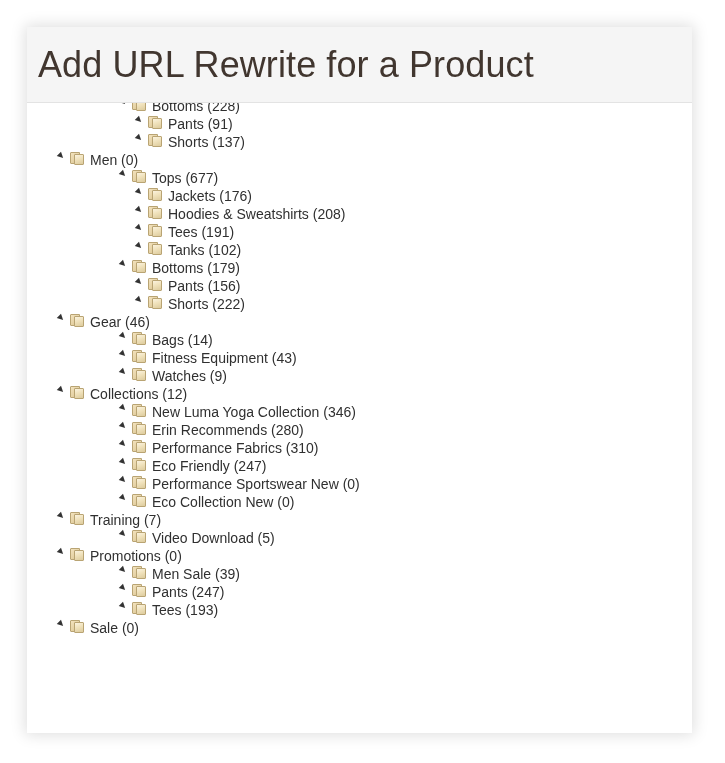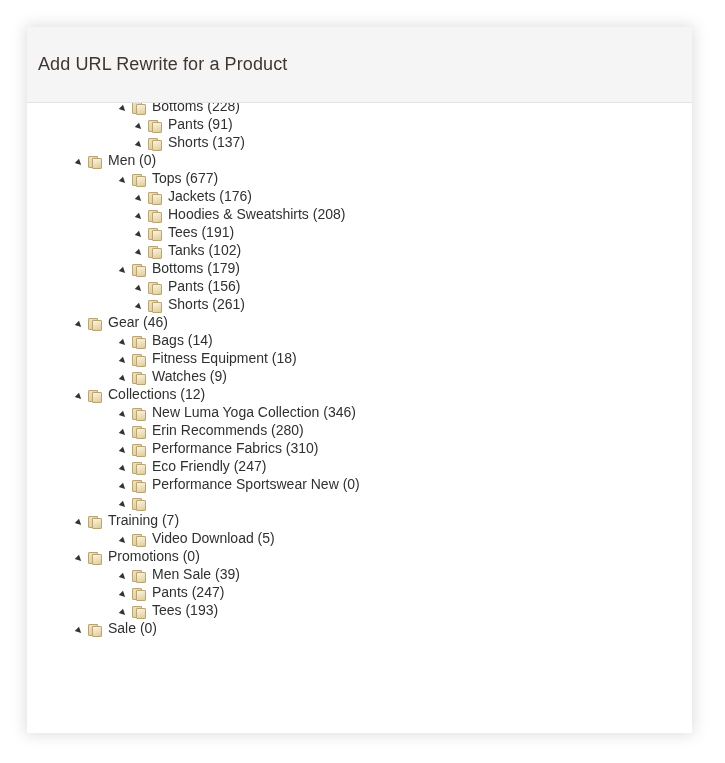--- a/index.html
+++ b/index.html
@@ -39,21 +39,21 @@
     height: 76px;
     background: #f5f5f5;
     border-bottom: 1px solid #e3e3e3;
     box-sizing: border-box;
     display: flex;
     align-items: center;
     padding-left: 11px;
   }
 
   .modal-title {
-    font-size: 18px;
+    font-size: 36px;
     font-weight: normal;
     color: #41362f;
     letter-spacing: 0.1px;
     line-height: 1.1;
   }
 
   .modal-body {
     position: relative;
     height: 629px;
     background: #ffffff;
@@ -66,21 +66,21 @@
     left: 0;
     top: -6px;
     width: 100%;
     padding: 0;
     margin: 0;
     list-style: none;
   }
 
   .tree-row {
     display: flex;
-    align-items: flex-end;
+    align-items: flex-start;
     height: 18px;
     white-space: nowrap;
     cursor: pointer;
   }
 
   .tree-arrow {
     width: 11px;
     height: 11px;
     flex: 0 0 11px;
     position: relative;
@@ -129,21 +129,21 @@
     box-sizing: border-box;
     border-radius: 1px;
   }
 
   .tree-label {
     font-size: 14px;
     color: #303030;
     line-height: 18px;
   }
 
-  .lvl-1 { padding-left: 48px; }
+  .lvl-1 { padding-left: 30px; }
   .lvl-2 { padding-left: 92px; }
   .lvl-3 { padding-left: 108px; }
 </style>
 </head>
 <body>
 
 <div class="backdrop"></div>
 
 <div class="modal">
 
@@ -241,21 +241,21 @@
             <span class="front"></span>
           </span>
           <span class="tree-label">Pants (156)</span>
         </li>
         <li class="tree-row lvl-3">
           <span class="tree-arrow"></span>
           <span class="folder-icon">
             <span class="back"></span>
             <span class="front"></span>
           </span>
-          <span class="tree-label">Shorts (261)</span>
+          <span class="tree-label">Shorts (222)</span>
         </li>
         <li class="tree-row lvl-1">
           <span class="tree-arrow"></span>
           <span class="folder-icon">
             <span class="back"></span>
             <span class="front"></span>
           </span>
           <span class="tree-label">Gear (46)</span>
         </li>
         <li class="tree-row lvl-2">
@@ -265,21 +265,21 @@
             <span class="front"></span>
           </span>
           <span class="tree-label">Bags (14)</span>
         </li>
         <li class="tree-row lvl-2">
           <span class="tree-arrow"></span>
           <span class="folder-icon">
             <span class="back"></span>
             <span class="front"></span>
           </span>
-          <span class="tree-label">Fitness Equipment (18)</span>
+          <span class="tree-label">Fitness Equipment (43)</span>
         </li>
         <li class="tree-row lvl-2">
           <span class="tree-arrow"></span>
           <span class="folder-icon">
             <span class="back"></span>
             <span class="front"></span>
           </span>
           <span class="tree-label">Watches (9)</span>
         </li>
         <li class="tree-row lvl-1">
@@ -329,20 +329,21 @@
             <span class="front"></span>
           </span>
           <span class="tree-label">Performance Sportswear New (0)</span>
         </li>
         <li class="tree-row lvl-2">
           <span class="tree-arrow"></span>
           <span class="folder-icon">
             <span class="back"></span>
             <span class="front"></span>
           </span>
+          <span class="tree-label">Eco Collection New (0)</span>
         </li>
         <li class="tree-row lvl-1">
           <span class="tree-arrow"></span>
           <span class="folder-icon">
             <span class="back"></span>
             <span class="front"></span>
           </span>
           <span class="tree-label">Training (7)</span>
         </li>
         <li class="tree-row lvl-2">

